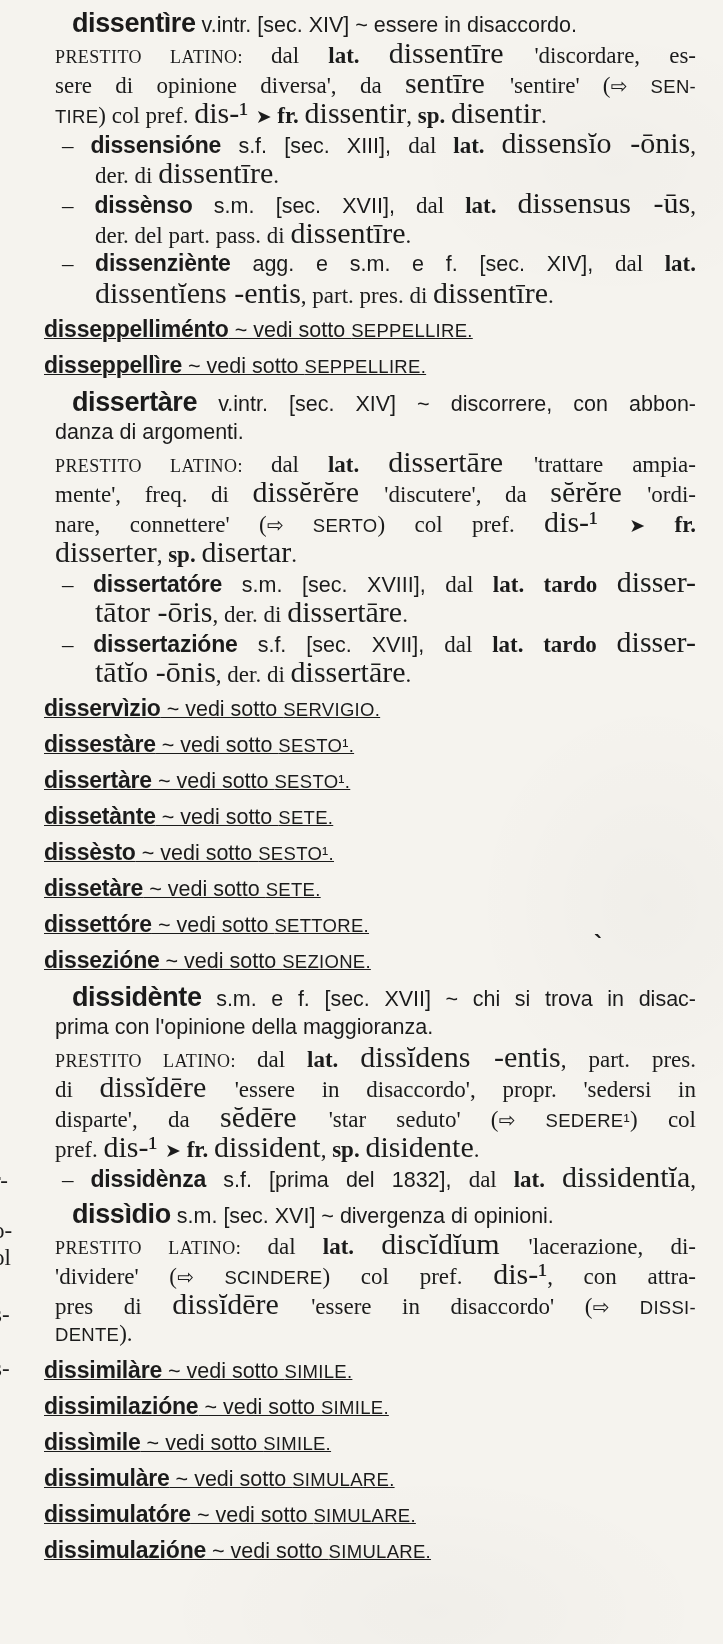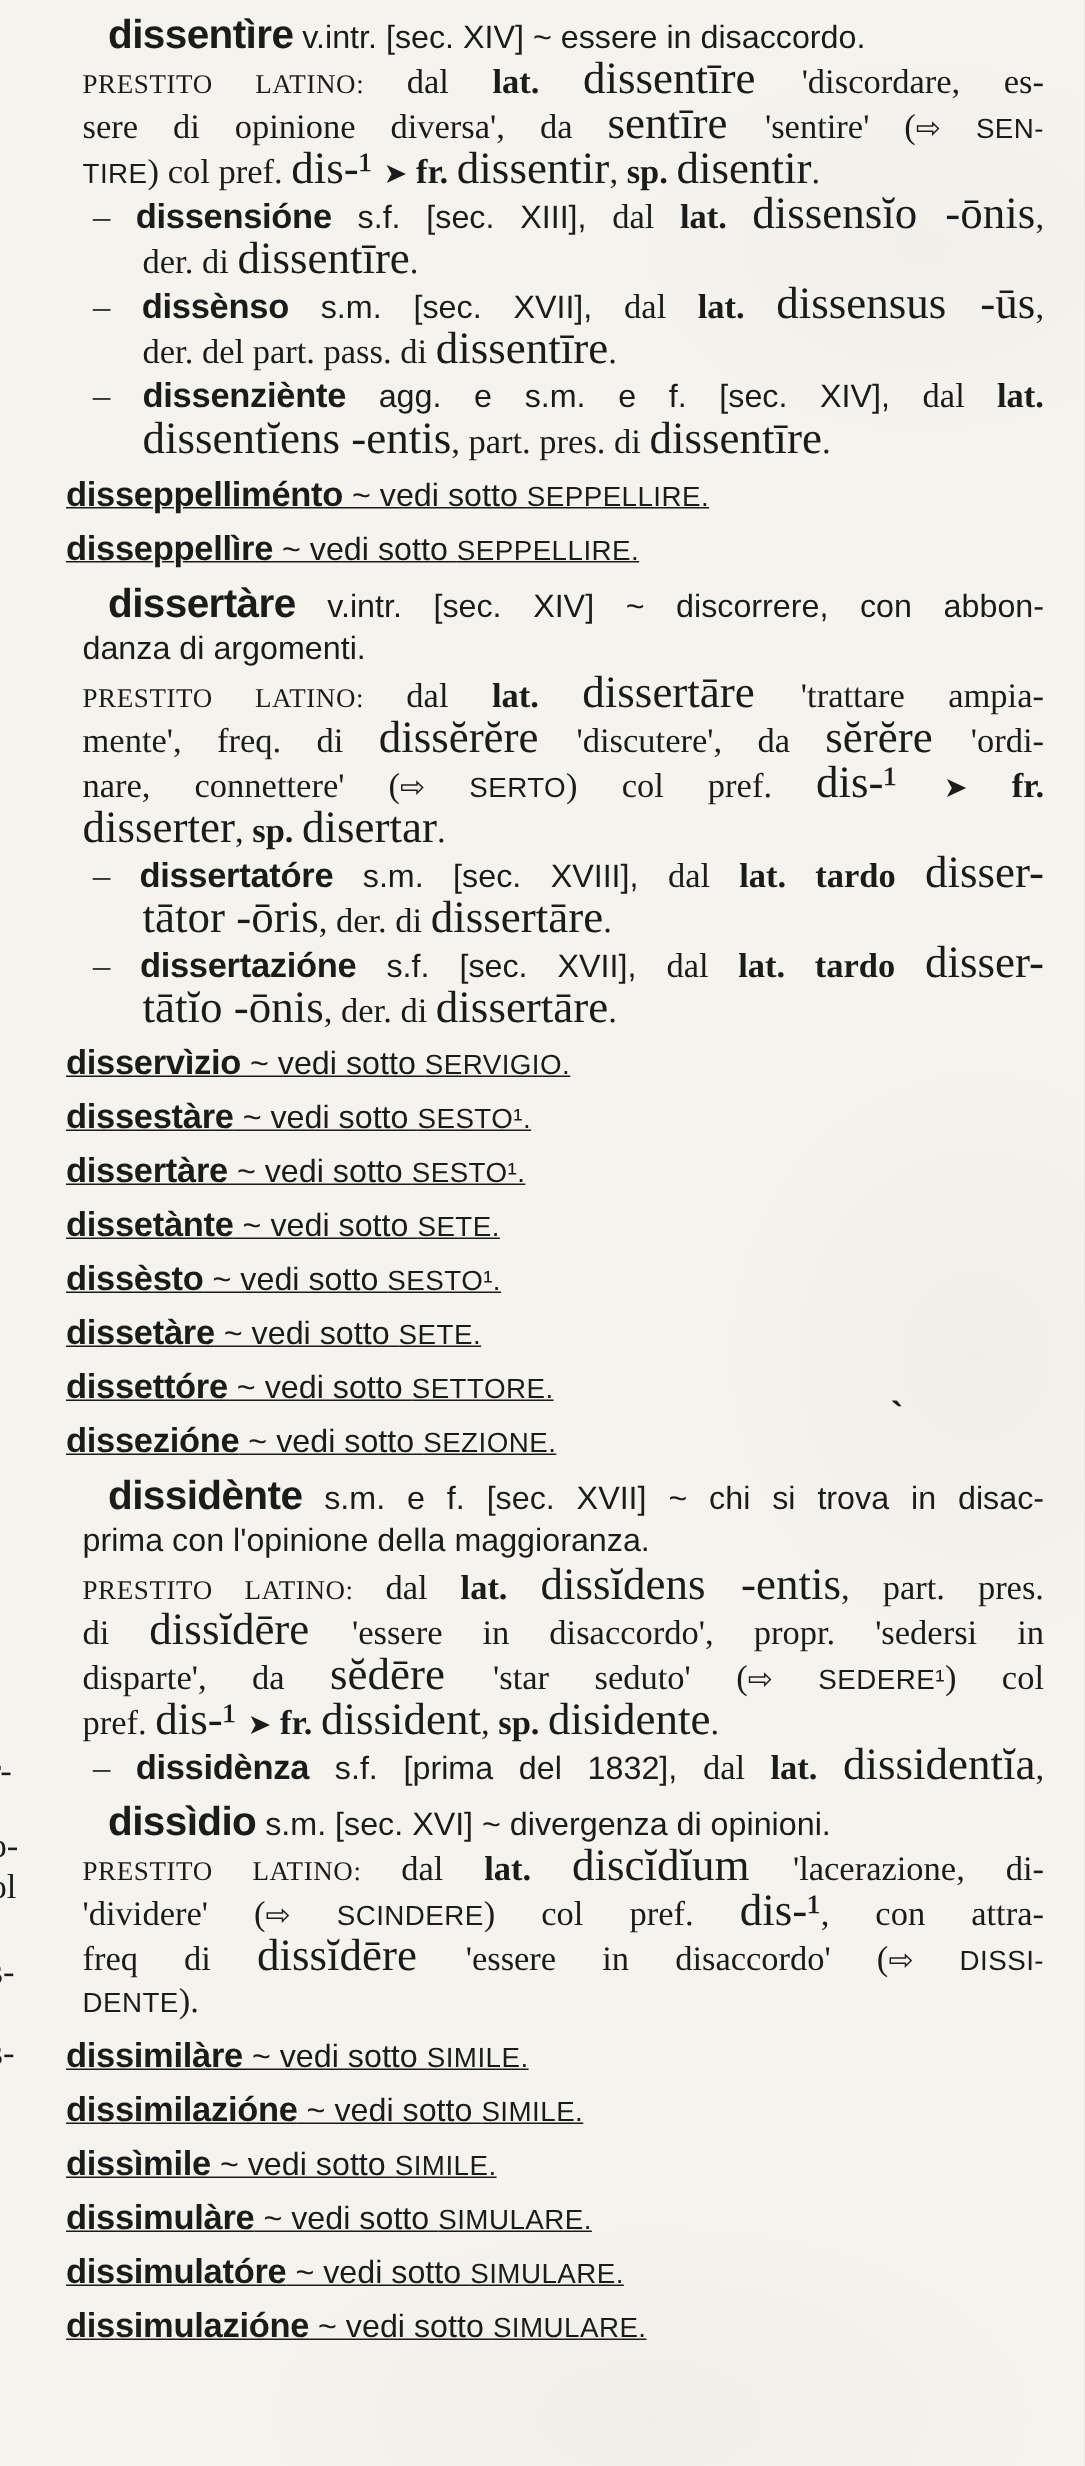--- a/index.html
+++ b/index.html
@@ -113,21 +113,21 @@
       <div class="line ind-b j"><span class="sg-pc">PRESTITO LATINO: </span><span class="sg-r">dal </span><span class="sg-rb">lat. </span><span class="sg-i">dissĭdens -entis</span><span class="sg-r">, part. pres.</span></div>
       <div class="line ind-b j"><span class="sg-r">di </span><span class="sg-i">dissĭdēre </span><span class="sg-r">'essere in disaccordo', propr. 'sedersi in</span></div>
       <div class="line ind-b j"><span class="sg-r">disparte', da </span><span class="sg-i">sĕdēre </span><span class="sg-r">'star seduto' (</span><span class="sg-a">⇨</span><span class="sg-r"> </span><span class="sg-x">SEDERE¹</span><span class="sg-r">) col</span></div>
       <div class="line ind-b"><span class="sg-r">pref. </span><span class="sg-i">dis-¹ </span><span class="sg-af">➤</span><span class="sg-r"> </span><span class="sg-rb">fr. </span><span class="sg-i">dissident</span><span class="sg-r">, </span><span class="sg-rb">sp. </span><span class="sg-i">disidente</span><span class="sg-r">.</span></div>
       <div class="line ind-sub j"><span class="sg-r">– </span><span class="sg-b">dissidènza</span><span class="sg-s"> s.f. [prima del 1832], </span><span class="sg-r">dal </span><span class="sg-rb">lat. </span><span class="sg-i">dissidentĭa</span><span class="sg-r">,</span></div>
     </div>
     <div class="block block-main">
       <div class="line ind-h"><span class="sg-hw">dissìdio</span><span class="sg-s"> s.m. [sec. XVI] ~ divergenza di opinioni.</span></div>
       <div class="line ind-b j"><span class="sg-pc">PRESTITO LATINO: </span><span class="sg-r">dal </span><span class="sg-rb">lat. </span><span class="sg-i">discĭdĭum </span><span class="sg-r">'lacerazione, di-</span></div>
       <div class="line ind-b j"><span class="sg-r">'dividere' (</span><span class="sg-a">⇨</span><span class="sg-r"> </span><span class="sg-x">SCINDERE</span><span class="sg-r">) col pref. </span><span class="sg-i">dis-¹</span><span class="sg-r">, con attra-</span></div>
-      <div class="line ind-b j"><span class="sg-r">freq di </span><span class="sg-i">dissĭdēre </span><span class="sg-r">'essere in disaccordo' (</span><span class="sg-a">⇨</span><span class="sg-r"> </span><span class="sg-x">DISSI-</span></div>
+      <div class="line ind-b j"><span class="sg-r">pres di </span><span class="sg-i">dissĭdēre </span><span class="sg-r">'essere in disaccordo' (</span><span class="sg-a">⇨</span><span class="sg-r"> </span><span class="sg-x">DISSI-</span></div>
       <div class="line ind-b"><span class="sg-x">DENTE</span><span class="sg-r">).</span></div>
     </div>
     <div class="block block-xref">
       <div class="line ind-x"><span class="sg-b">dissimilàre</span><span class="sg-s"> ~ vedi sotto </span><span class="sg-x">SIMILE.</span></div>
     </div>
     <div class="block block-xref">
       <div class="line ind-x"><span class="sg-b">dissimilazióne</span><span class="sg-s"> ~ vedi sotto </span><span class="sg-x">SIMILE.</span></div>
     </div>
     <div class="block block-xref">
       <div class="line ind-x"><span class="sg-b">dissìmile</span><span class="sg-s"> ~ vedi sotto </span><span class="sg-x">SIMILE.</span></div>

